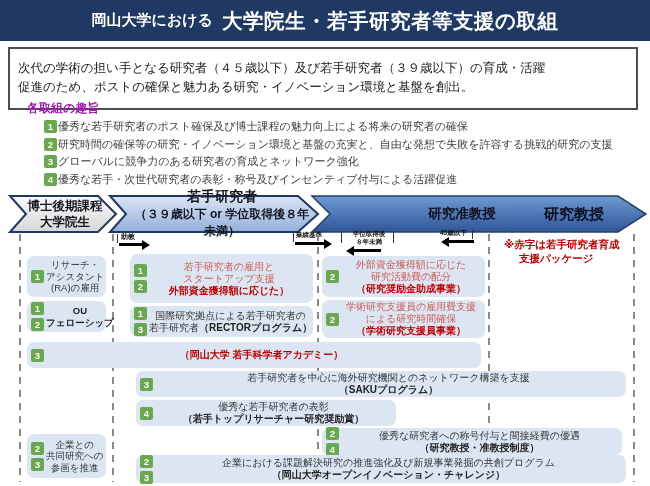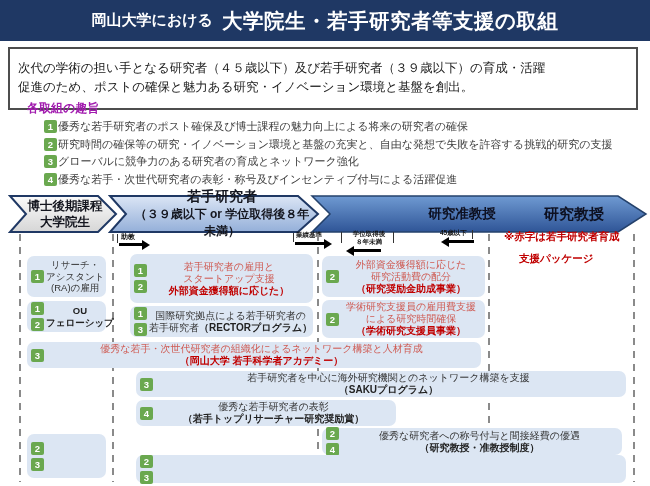--- a/index.html
+++ b/index.html
@@ -123,21 +123,21 @@
   <div class="tick" style="left:341px;top:232px;height:11px;"></div>
   <div class="tl" style="left:346px;top:230px;width:46px;text-align:center;font-size:6.5px;">学位取得後</div>
   <div class="tl" style="left:346px;top:238px;width:46px;text-align:center;font-size:6.5px;">８年未満</div>
   <div class="tick" style="left:393px;top:232px;height:11px;"></div>
   <div class="ar l" style="left:353px;top:249px;width:28px;"></div>
 
   <div class="ar l" style="left:448px;top:240px;width:26px;"></div>
   <div class="tl" style="left:440px;top:229px;font-size:6.5px;">45歳以下</div>
   <div class="tick" style="left:472px;top:230px;height:9px;"></div>
 
-  <div class="note" style="left:504px;top:230px;">※赤字は若手研究者育成</div>
+  <div class="note" style="left:504px;top:238px;">※赤字は若手研究者育成</div>
   <div class="note" style="left:519px;top:252px;">支援パッケージ</div>
 
   <div class="vdash" style="left:19px;"></div>
   <div class="vdash" style="left:112px;"></div>
   <div class="vdash" style="left:317px;"></div>
   <div class="vdash" style="left:488px;"></div>
   <div class="vdash" style="left:633px;"></div>
 
   <div class="box" style="left:27px;top:256px;width:79px;height:41px;">
     <div class="badges">
@@ -204,21 +204,20 @@
       <div class="red">による研究時間確保</div>
       <div class="redb">（学術研究支援員事業）</div>
     </div>
   </div>
 
   <div class="box" style="left:27px;top:342px;width:454px;height:26px;">
     <div class="badges">
         <span class="p-badge">3</span>
       </div>
     <div class="bt">
-      <div class="red">優秀な若手・次世代研究者の組織化によるネットワーク構築と人材育成</div>
       <div class="redb">（岡山大学 若手科学者アカデミー）</div>
     </div>
   </div>
 
   <div class="box" style="left:136px;top:371px;width:490px;height:26px;">
     <div class="badges">
         <span class="p-badge">3</span>
       </div>
     <div class="bt">
       <div>若手研究者を中心に海外研究機関とのネットワーク構築を支援</div>
@@ -245,22 +244,31 @@
       <div>優秀な研究者への称号付与と間接経費の優遇</div>
       <div class="b">（研究教授・准教授制度）</div>
     </div>
   </div>
 
   <div class="box" style="left:136px;top:455px;width:490px;height:28px;">
     <div class="badges">
       <span class="p-badge">2</span>
       <span class="p-badge">3</span>
     </div>
+    <div class="bt">
+      <div>企業における課題解決研究の推進強化及び新規事業発掘の共創プログラム</div>
+      <div class="b">（岡山大学オープンイノベーション・チャレンジ）</div>
+    </div>
   </div>
 
   <div class="box" style="left:27px;top:434px;width:79px;height:44px;">
     <div class="badges">
       <span class="p-badge">2</span>
       <span class="p-badge">3</span>
     </div>
+    <div class="bt small">
+      <div>企業との</div>
+      <div>共同研究への</div>
+      <div>参画を推進</div>
+    </div>
   </div>
 
 </div>
 
 </body></html>

